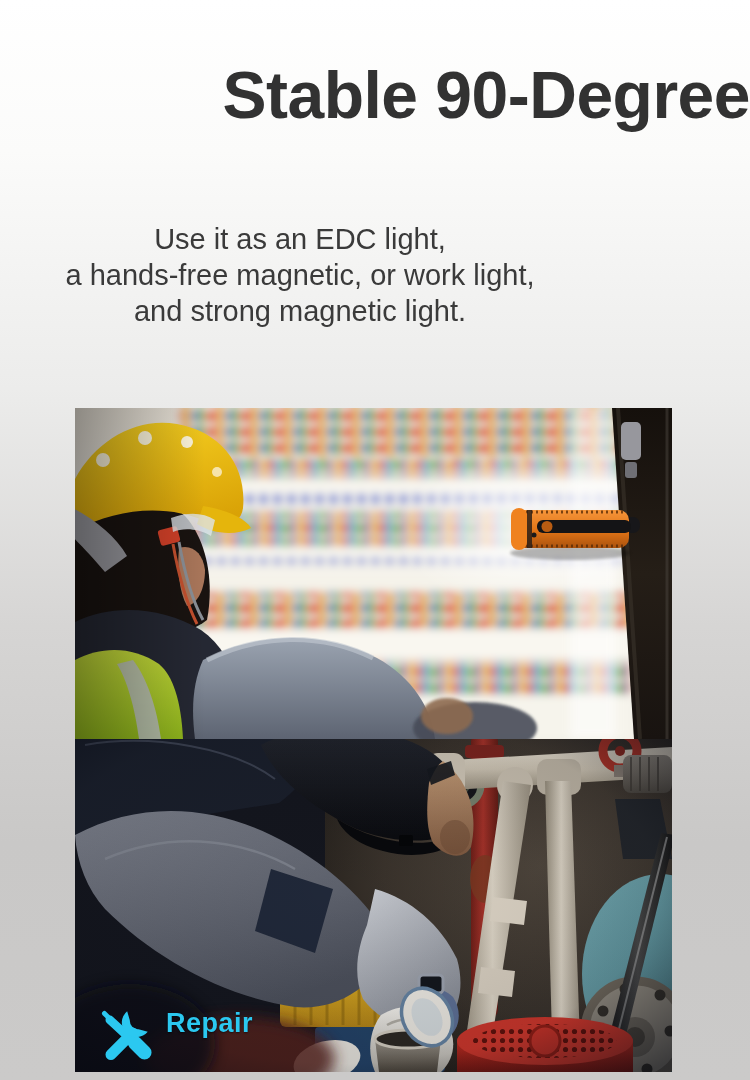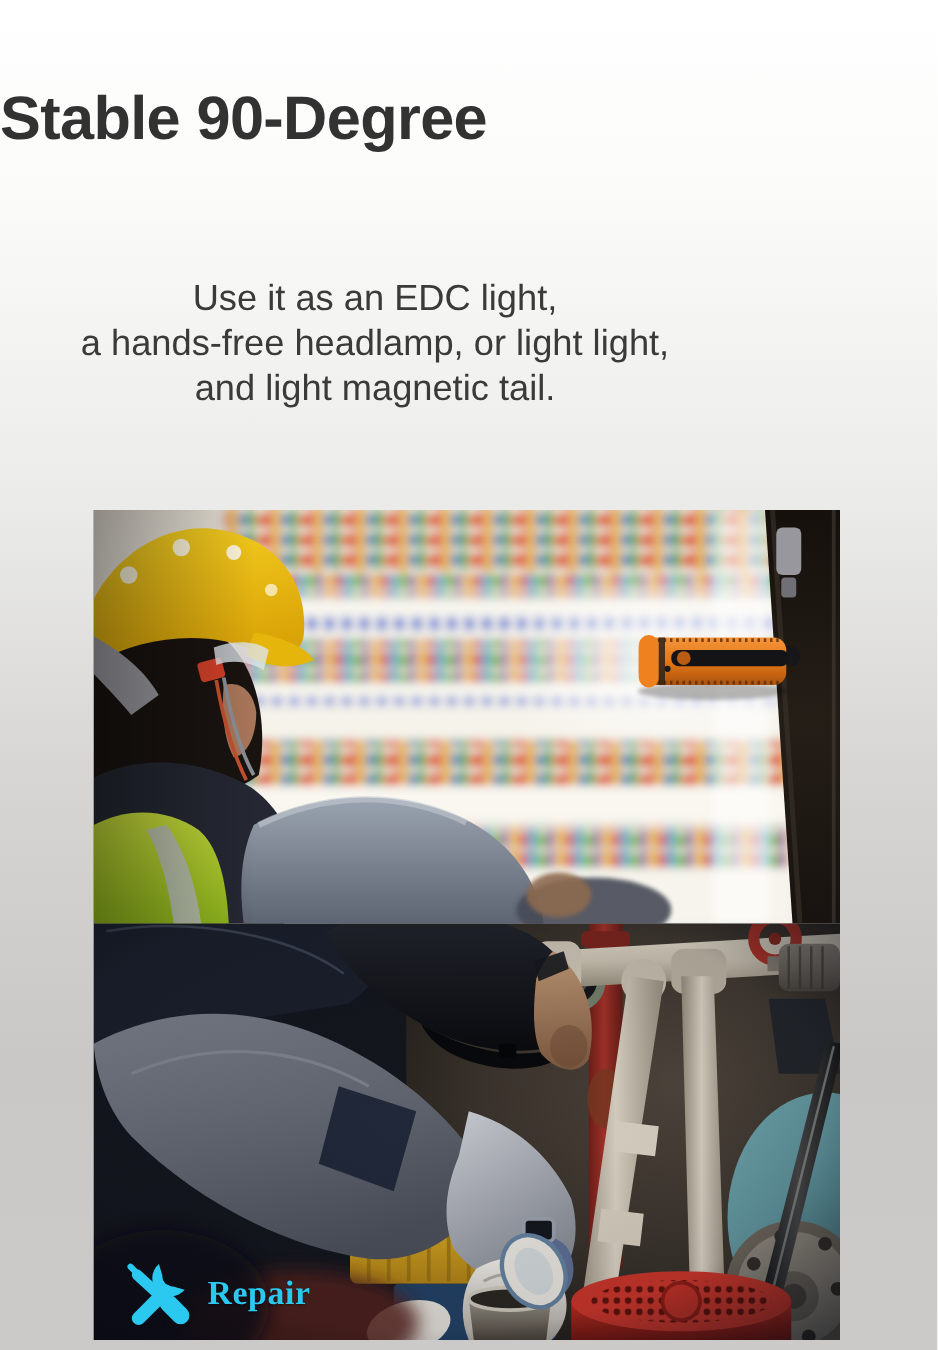--- a/index.html
+++ b/index.html
@@ -2,55 +2,55 @@
 <html><head>
 <meta charset="utf-8">
 <style>
   html,body{margin:0;padding:0;background:#ffffff;}
   .page{
     position:relative;width:750px;height:1080px;overflow:hidden;
     font-family:"Liberation Sans",sans-serif;
     background:linear-gradient(180deg,#ffffff 0%,#fbfbfa 14%,#ececeb 36%,#d6d5d4 58%,#c9c8c7 78%,#cbcac9 100%);
   }
   .title{
-    position:absolute;top:62px;left:0;width:750px;text-align:left;
-    font-size:49px;font-weight:700;color:#323232;line-height:66px;letter-spacing:-0.5px;
+    position:absolute;top:62px;left:0;width:750px;text-align:right;
+    font-size:66px;font-weight:700;color:#323232;line-height:66px;letter-spacing:-0.5px;
   }
   .subtitle{
     position:absolute;top:221px;left:0;width:600px;text-align:center;
     font-size:29px;font-weight:400;color:#3a3a3a;line-height:36px;
   }
   .photo{
     position:absolute;left:75px;width:597px;overflow:hidden;background:#111;
   }
   #photo-top{top:408px;height:331px;}
   #photo-bottom{top:739px;height:333px;}
   .photo svg{display:block;width:100%;height:100%;}
   .repair-badge{
-    position:absolute;left:22px;bottom:12px;display:flex;align-items:center;gap:13px;font-family:Liberation Serif, serif;
+    position:absolute;left:22px;bottom:12px;display:flex;align-items:flex-start;gap:13px;
   }
   .repair-badge .icon{width:56px;height:52px;}
   .repair-badge .label{
     color:#2bc8f0;font-size:27px;font-weight:700;letter-spacing:0.5px;
     text-shadow:0 1px 2px rgba(0,0,0,.5);
   }
 </style>
 </head>
 <body>
 
 <div class="page">
 
   <div class="title">
     <div>Stable 90-Degree</div>
   </div>
 
   <div class="subtitle">
     <div>Use it as an EDC light,</div>
-    <div>a hands-free headlamp, or light light,</div>
-    <div>and light magnetic tail.</div>
+    <div>a hands-free magnetic, or work light,</div>
+    <div>and strong magnetic light.</div>
   </div>
 
   <div class="photo" id="photo-top">
     <svg viewBox="0 0 597 331" preserveAspectRatio="none">
       <defs>
         <linearGradient id="panelBg" x1="0" y1="0" x2="0" y2="1">
           <stop offset="0" stop-color="#e3ddd2"></stop>
             <stop offset="0.45" stop-color="#f6f4ee"></stop>
             <stop offset="1" stop-color="#f1eee6"></stop>
         </linearGradient>

